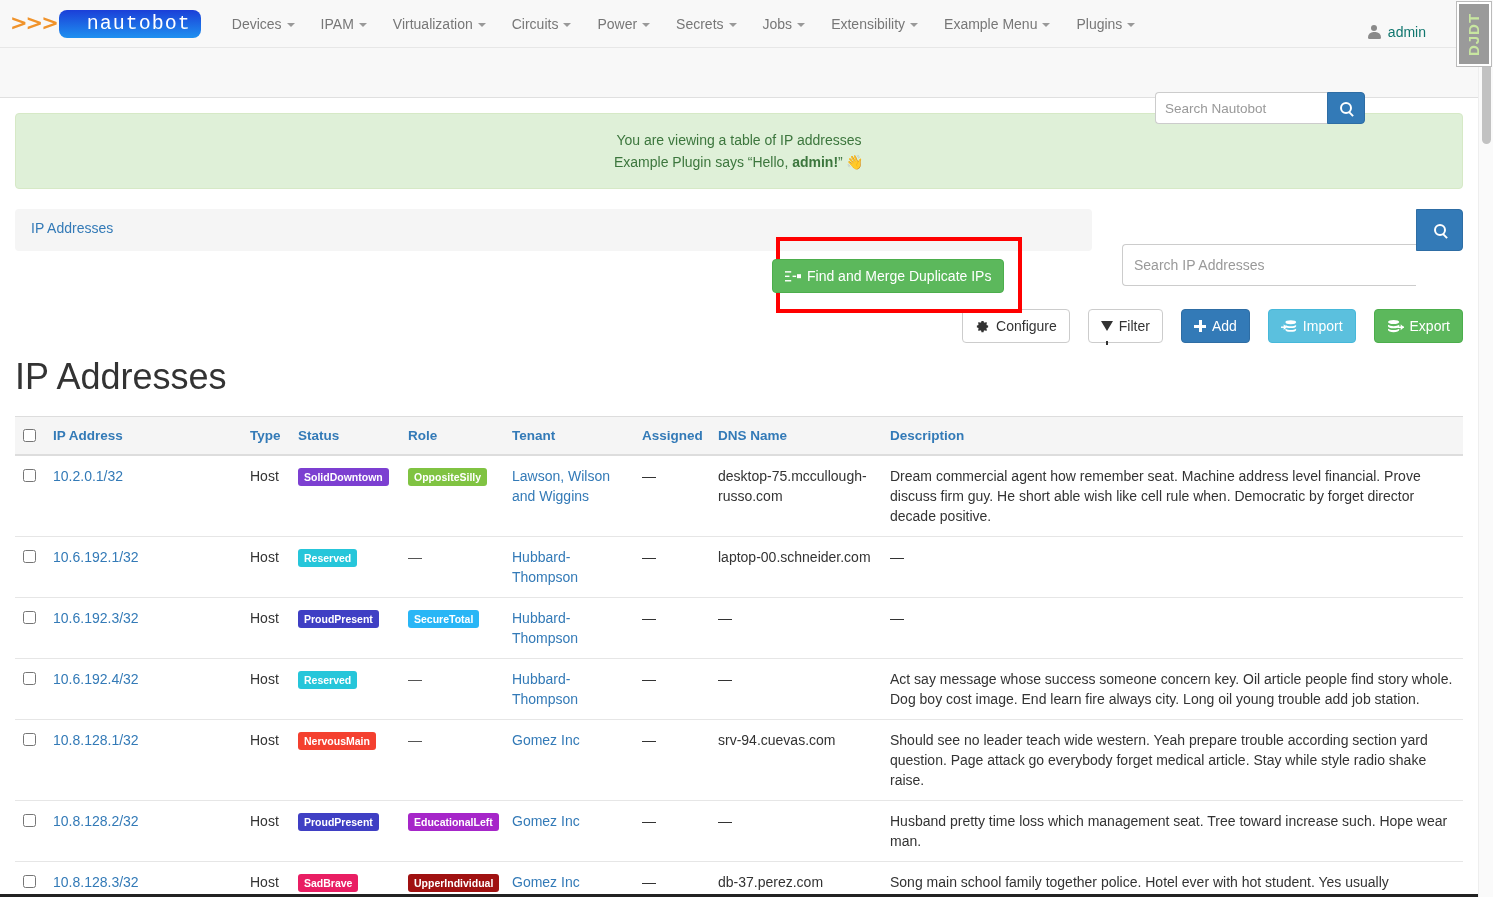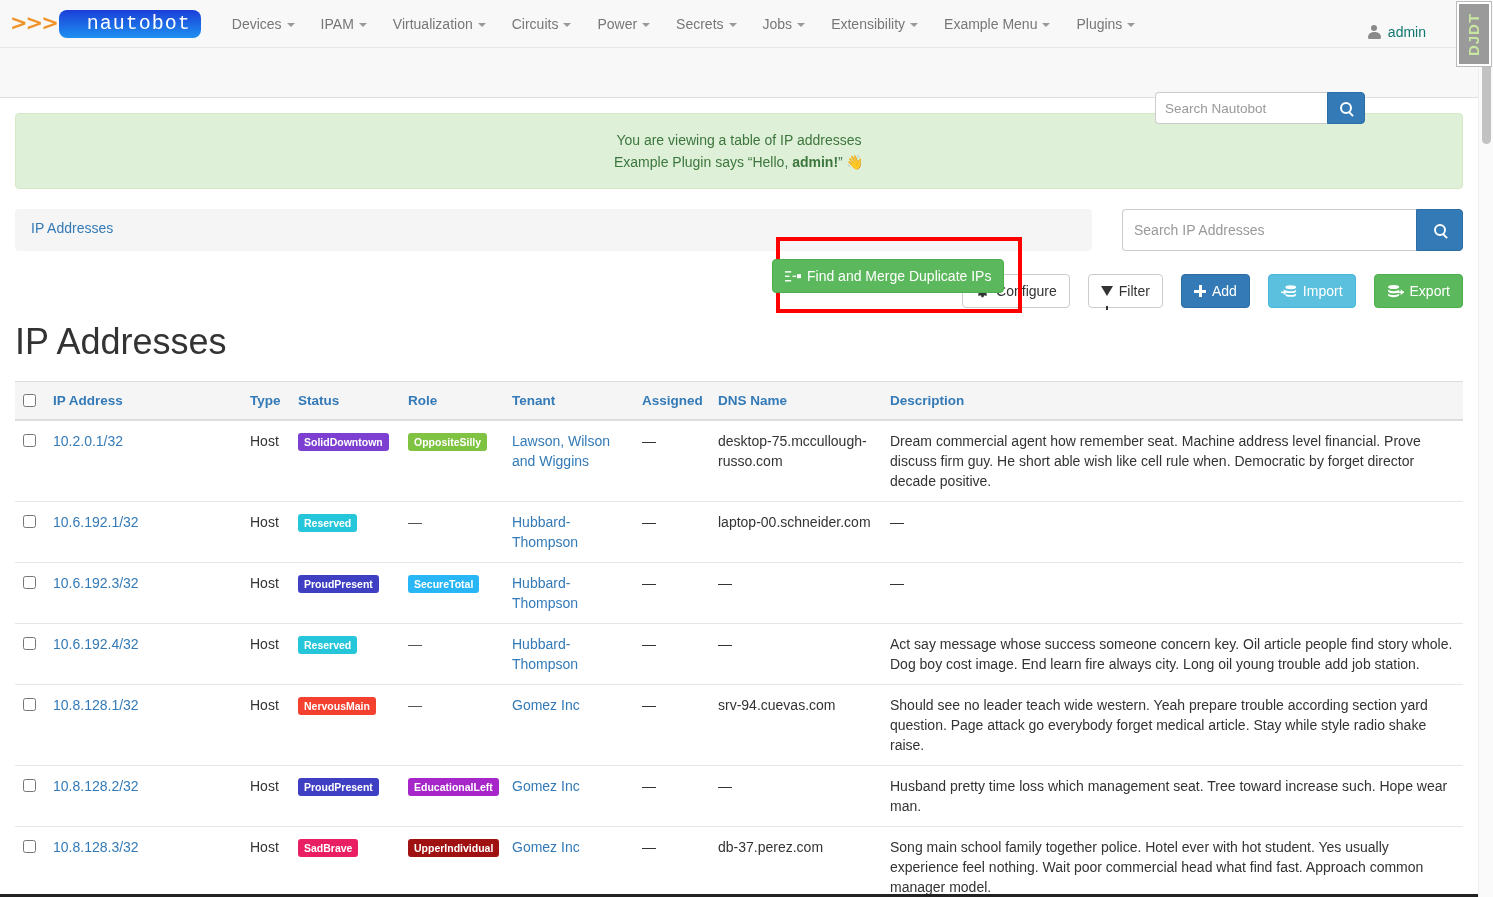--- a/index.html
+++ b/index.html
@@ -230,20 +230,21 @@
     width: 294px; height: 42px;
     border: 1px solid #ccc;
     border-right: none;
     border-radius: 4px 0 0 4px;
     padding: 0 11px;
     font-size: 14px;
     color: #555;
     font-family: "Liberation Sans", sans-serif;
     outline: none;
     background: #fff;
+    margin-top: 35px;
   }
   .objsearch input::placeholder { color: #999; }
   .objsearch .btn-search {
     width: 47px; height: 42px;
   }
 
   
   .toolbar-wrap {
     position: relative;
     height: 52px;

